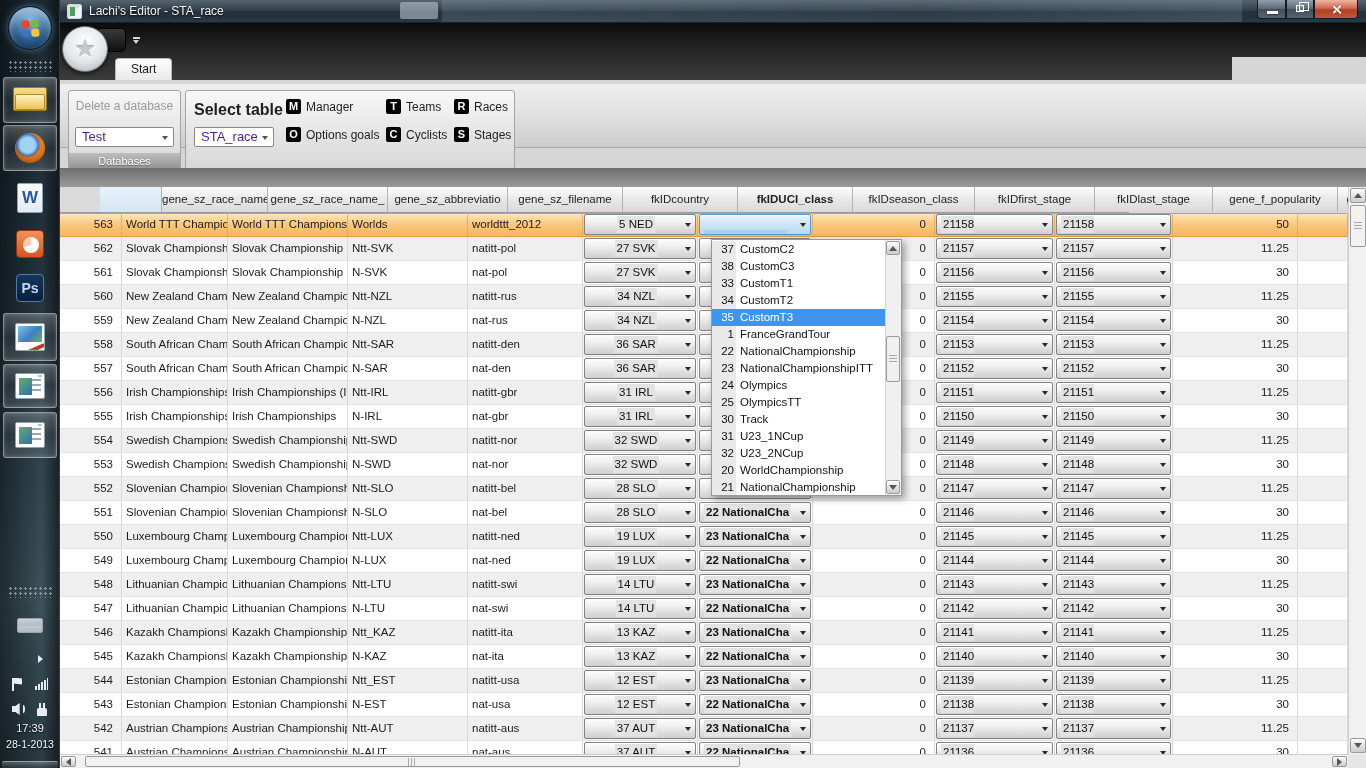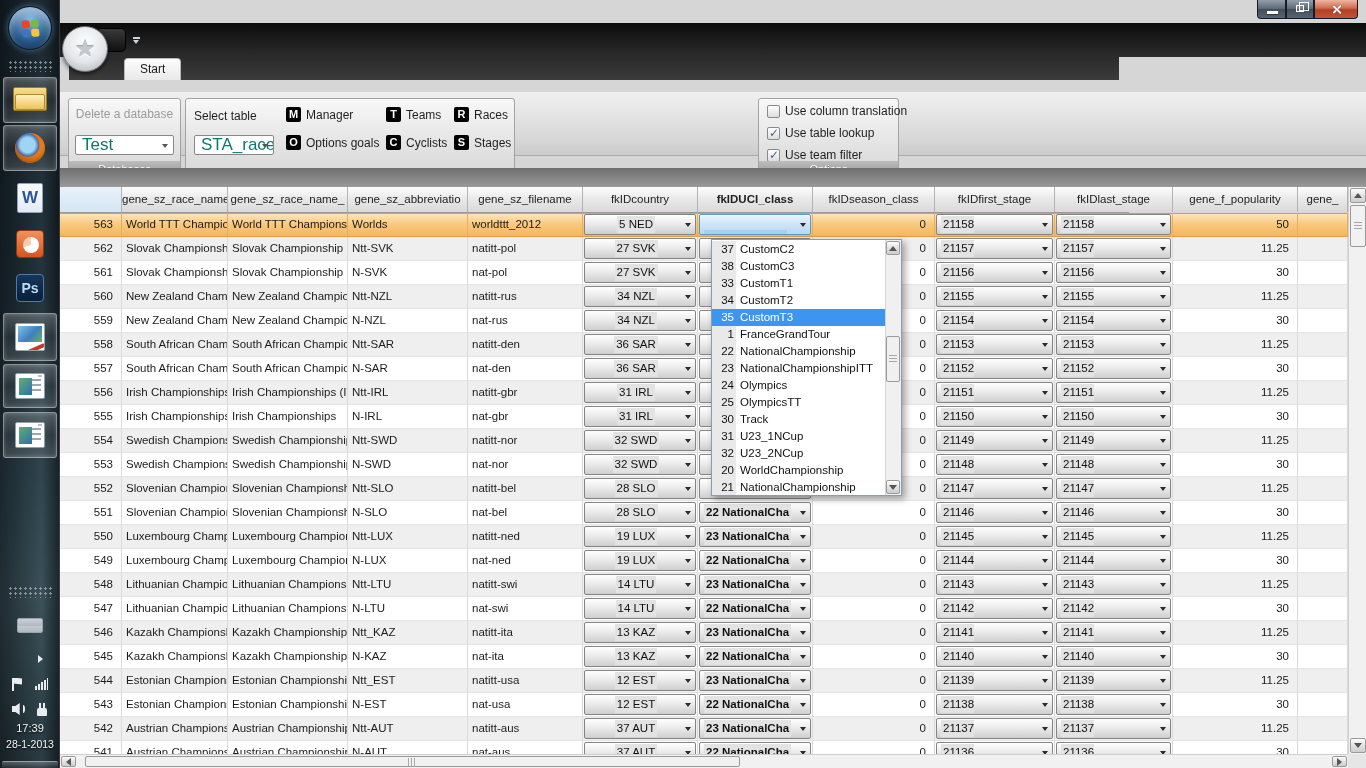--- a/index.html
+++ b/index.html
@@ -109,55 +109,55 @@
   .apptab{position:absolute;left:36px;top:28px;width:30px;height:24px;border-radius:5px;
     background:linear-gradient(180deg,#3a3a3a,#111);border:1px solid #000;}
   .starbtn{position:absolute;left:2px;top:26px;width:46px;height:46px;border-radius:50%;z-index:3;
     background:radial-gradient(circle at 50% 35%,#ffffff,#e3e5e8 55%,#b9bdc2 85%,#8f959b);
     border:1px solid #6f757c;box-shadow:0 2px 4px rgba(0,0,0,.6);text-align:center;}
   .starbtn span{font-size:24px;line-height:44px;color:#c3c9cf;text-shadow:0 1px 0 #fff,0 -1px 1px #8b9198;}
   .qat{position:absolute;left:72px;top:37px;width:9px;height:7px;}
   .qat::before{content:'';position:absolute;left:1px;top:0;width:7px;height:1.5px;background:#cfd4d8;}
   .qat::after{content:'';position:absolute;left:1px;top:3px;border-left:3.5px solid transparent;
     border-right:3.5px solid transparent;border-top:4px solid #cfd4d8;}
-  .tabrow{position:absolute;left:9px;top:57px;width:1050px;height:23px;
+  .tabrow{position:absolute;left:0;top:57px;width:1172px;height:23px;
     background:linear-gradient(180deg,#2a2a2a,#3c3c3c);}
   .tab-start{position:absolute;left:55px;top:1px;height:22px;padding:0 15px;border-radius:4px 4px 0 0;
     background:linear-gradient(180deg,#fdfdfd,#e9e9e9);border:1px solid #b9b9b9;border-bottom:none;
     font-size:12px;color:#1a1a1a;line-height:21px;}
-  .ribbon{position:absolute;left:0;top:92px;width:1306px;height:64px;
+  .ribbon{position:absolute;left:0;top:84px;width:1306px;height:64px;
     background:linear-gradient(180deg,#f0f0f0,#d9d9d9 70%,#cccccc);border-bottom:1px solid #a8a8a8;}
   .grp{position:absolute;top:6px;height:80px;border:1px solid #a3a3a3;border-radius:3px;
     background:linear-gradient(180deg,#f8f8f8,#e3e3e3 60%,#d7d7d7);box-shadow:inset 0 1px 0 #fff;}
   .gcap{position:absolute;left:0;right:0;bottom:0;height:16px;border-radius:0 0 2px 2px;
     background:linear-gradient(180deg,#bdbdbd,#939393);text-align:center;
     font-size:11px;color:#fdfdfd;line-height:16px;text-shadow:0 1px 1px rgba(0,0,0,.4);}
   .grp-db{left:8px;width:113px;} .grp-tables{left:125px;width:330px;}
   .grp-layout{left:459px;width:235px;} .grp-options{left:698px;width:141px;}
   .disbtn{position:absolute;left:0;right:0;top:8px;text-align:center;font-size:12px;color:#9b9b9b;}
   .combo{position:absolute;height:20px;border:1px solid #898989;border-radius:2px;background:#fff;
-    font-size:17px;color:#0f766e;line-height:18px;padding:0 18px 16px 6px;white-space:nowrap;overflow:hidden;}
+    font-size:13px;color:#4c1d95;line-height:18px;padding:0 18px 16px 6px;white-space:nowrap;overflow:hidden;}
   .combo::after{content:'';position:absolute;right:5px;top:8px;border-left:3.5px solid transparent;
     border-right:3.5px solid transparent;border-top:4px solid #555;}
-  .lbl{position:absolute;font-size:12px;color:#1f1f1f;}
+  .lbl{position:absolute;font-size:16px;color:#1f1f1f;font-weight:bold;}
   .lbtn{position:absolute;display:flex;align-items:center;gap:5px;font-size:12px;color:#1f1f1f;cursor:default;}
   .lbtn .sq{width:15px;height:15px;background:#000;color:#fff;font-weight:bold;font-size:11px;
     text-align:center;line-height:15px;border-radius:2px;flex:none;}
   .txtbtn{position:absolute;font-size:11.5px;color:#1f1f1f;white-space:nowrap;}
   .cbrow{position:absolute;left:8px;display:flex;align-items:center;gap:5px;height:18px;}
   .cb{width:13px;height:13px;border:1px solid #8a8a8a;border-radius:2px;flex:none;
     background:linear-gradient(180deg,#fff,#ddd);position:relative;}
   .cb.checked::after{content:'\2713';position:absolute;left:1px;top:-2px;font-size:12px;color:#44688c;font-weight:bold;}
   .cblab{font-size:12px;color:#1f1f1f;white-space:nowrap;}
   .band{position:absolute;left:0;top:168px;width:1306px;height:19px;
     background:linear-gradient(180deg,#6f6f6f,#9a9a9a);}
 
   
   .gheader{position:absolute;left:0;top:187px;width:1069px;height:26px;display:flex;
-    border-bottom:1px solid #9c9c9c;background:#dadada;}
+    border-bottom:1px solid #9c9c9c;background:#dadada;padding-left:40px;}
   .hcell{flex:none;font-size:11.5px;color:#222;text-align:center;line-height:25px;
     border-right:1px solid #b2b2b2;background:linear-gradient(180deg,#fdfdfd,#eaeaea 45%,#d9d9d9);
     overflow:hidden;white-space:nowrap;}
   .hcell.c0{background:linear-gradient(180deg,#e9f2fb,#d4e5f4);}
   .grows{position:absolute;left:0;top:213px;width:1288px;height:541px;overflow:hidden;background:#fff;}
   .c0{width:62px;} .c1{width:106px;} .c2{width:120px;} .c3{width:120px;} .c4{width:115px;}
   .c5{width:115px;} .c6{width:115px;font-weight:bold;} .c7{width:122px;} .c8{width:120px;} .c9{width:118px;}
   .c10{width:125px;} .c11{width:50px;}
   .grow{display:flex;height:24px;background:#fff;}
   .grow.alt{background:#efefef;}
@@ -282,20 +282,28 @@
         <b></b>
       </span>
   </div>
   <div class="clock" style="top:722px">17:39</div>
   <div class="clock date" style="top:738px">28-1-2013</div>
   <div class="showdesk"></div>
 </div>
 
 <div class="window">
 
+  <div class="titlebar">
+    <div class="tghost2"></div>
+    <div class="tghost"></div>
+    <div class="appico">
+        <i></i>
+      </div>
+    <div class="ttext">Lachi's Editor - STA_race</div>
+  </div>
   <div class="capbtns">
     <div class="capbtn min">
         <span class="glyph-min"></span>
       </div>
     <div class="capbtn res">
         <span class="glyph-res"></span>
       </div>
     <div class="capbtn close">
         <span class="glyph-x"></span>
       </div>
@@ -336,35 +344,20 @@
         <span>Cyclists</span>
       </div>
       <div class="lbtn" style="left:268px;top:8px">
         <span class="sq">R</span>
         <span>Races</span>
       </div>
       <div class="lbtn" style="left:268px;top:36px">
         <span class="sq">S</span>
         <span>Stages</span>
       </div>
-    </div>
-    <div class="grp grp-options">
-      <div class="cbrow" style="top:3px">
-        <span class="cb"></span>
-        <span class="cblab">Use column translation</span>
-      </div>
-      <div class="cbrow" style="top:25px">
-        <span class="cb checked"></span>
-        <span class="cblab">Use table lookup</span>
-      </div>
-      <div class="cbrow" style="top:47px">
-        <span class="cb checked"></span>
-        <span class="cblab">Use team filter</span>
-      </div>
-      <div class="gcap">Options</div>
     </div>
   </div>
 
   <div class="band"></div>
 
   <div class="gheader">
       <div class="hcell c0"></div>
       <div class="hcell c1">gene_sz_race_name</div>
       <div class="hcell c2">gene_sz_race_name_</div>
       <div class="hcell c3">gene_sz_abbreviatio</div>

